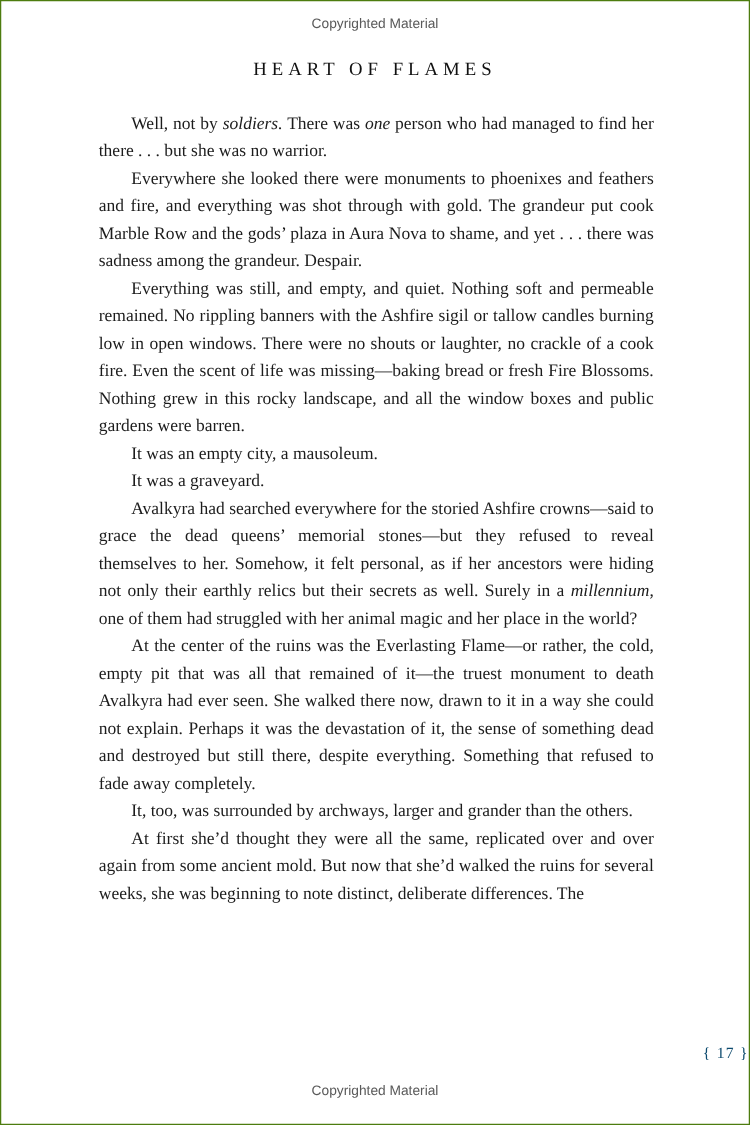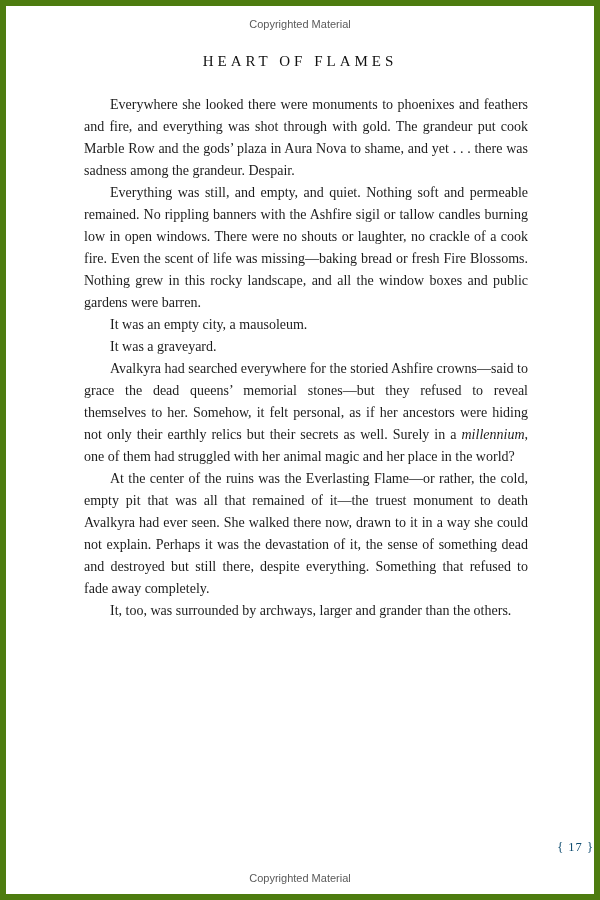--- a/index.html
+++ b/index.html
@@ -6,21 +6,21 @@
     margin: 0;
     padding: 0;
     background: #ffffff;
   }
   .page {
     position: relative;
     width: 600px;
     height: 900px;
     background: #ffffff;
     box-sizing: border-box;
-    border: 6px solid #4d7c0f;
+    border: 1px solid #4d7c0f;
     font-family: "Liberation Serif", serif;
     overflow: hidden;
   }
   .notice {
     position: absolute;
     left: 0;
     width: 100%;
     text-align: center;
     font-family: "Liberation Sans", sans-serif;
     font-size: 11px;
@@ -69,25 +69,27 @@
 </style>
 </head>
 <body>
 
 <div class="page">
   <div class="notice top">Copyrighted Material</div>
 
   <div class="running-head">HEART OF FLAMES</div>
 
   <div class="body-text" id="paragraphs">
+      <p><span>Well, not by </span><em>soldiers.</em><span> There was </span><em>one</em><span> person who had managed to find her there . . . but she was no warrior.</span></p>
       <p><span>Everywhere she looked there were monuments to phoenixes and feathers and fire, and everything was shot through with gold. The grandeur put cook Marble Row and the gods’ plaza in Aura Nova to shame, and yet . . . there was sadness among the grandeur. Despair.</span></p>
       <p><span>Everything was still, and empty, and quiet. Nothing soft and permeable remained. No rippling banners with the Ashfire sigil or tallow candles burning low in open windows. There were no shouts or laughter, no crackle of a cook fire. Even the scent of life was missing—baking bread or fresh Fire Blossoms. Nothing grew in this rocky landscape, and all the window boxes and public gardens were barren.</span></p>
       <p><span>It was an empty city, a mausoleum.</span></p>
       <p><span>It was a graveyard.</span></p>
       <p><span>Avalkyra had searched everywhere for the storied Ashfire crowns—said to grace the dead queens’ memorial stones—but they refused to reveal themselves to her. Somehow, it felt personal, as if her ancestors were hiding not only their earthly relics but their secrets as well. Surely in a </span><em>millennium</em><span>, one of them had struggled with her animal magic and her place in the world?</span></p>
       <p><span>At the center of the ruins was the Everlasting Flame—or rather, the cold, empty pit that was all that remained of it—the truest monument to death Avalkyra had ever seen. She walked there now, drawn to it in a way she could not explain. Perhaps it was the devastation of it, the sense of something dead and destroyed but still there, despite everything. Something that refused to fade away completely.</span></p>
       <p><span>It, too, was surrounded by archways, larger and grander than the others.</span></p>
+      <p><span>At first she’d thought they were all the same, replicated over and over again from some ancient mold. But now that she’d walked the ruins for several weeks, she was beginning to note distinct, deliberate differences. The</span></p>
     </div>
 
   <div class="page-number">{ 17 }</div>
 
   <div class="notice bottom">Copyrighted Material</div>
 </div>
 
 </body></html>

